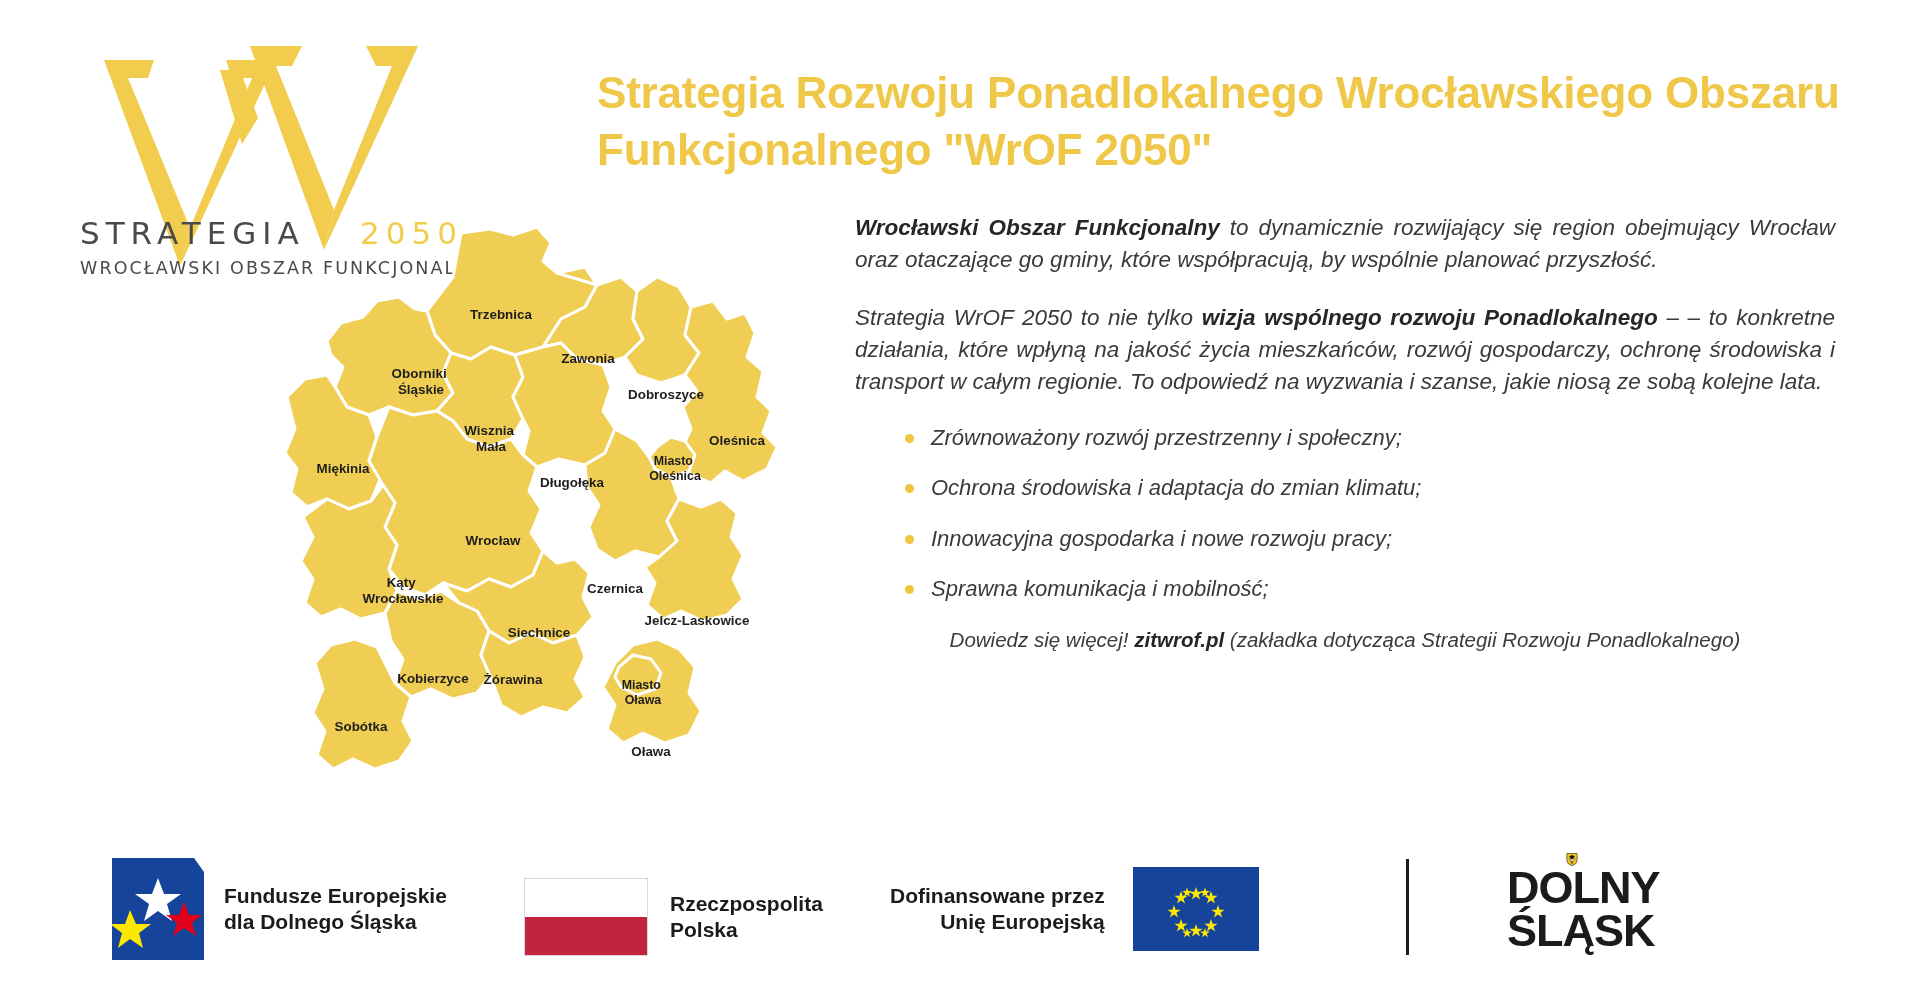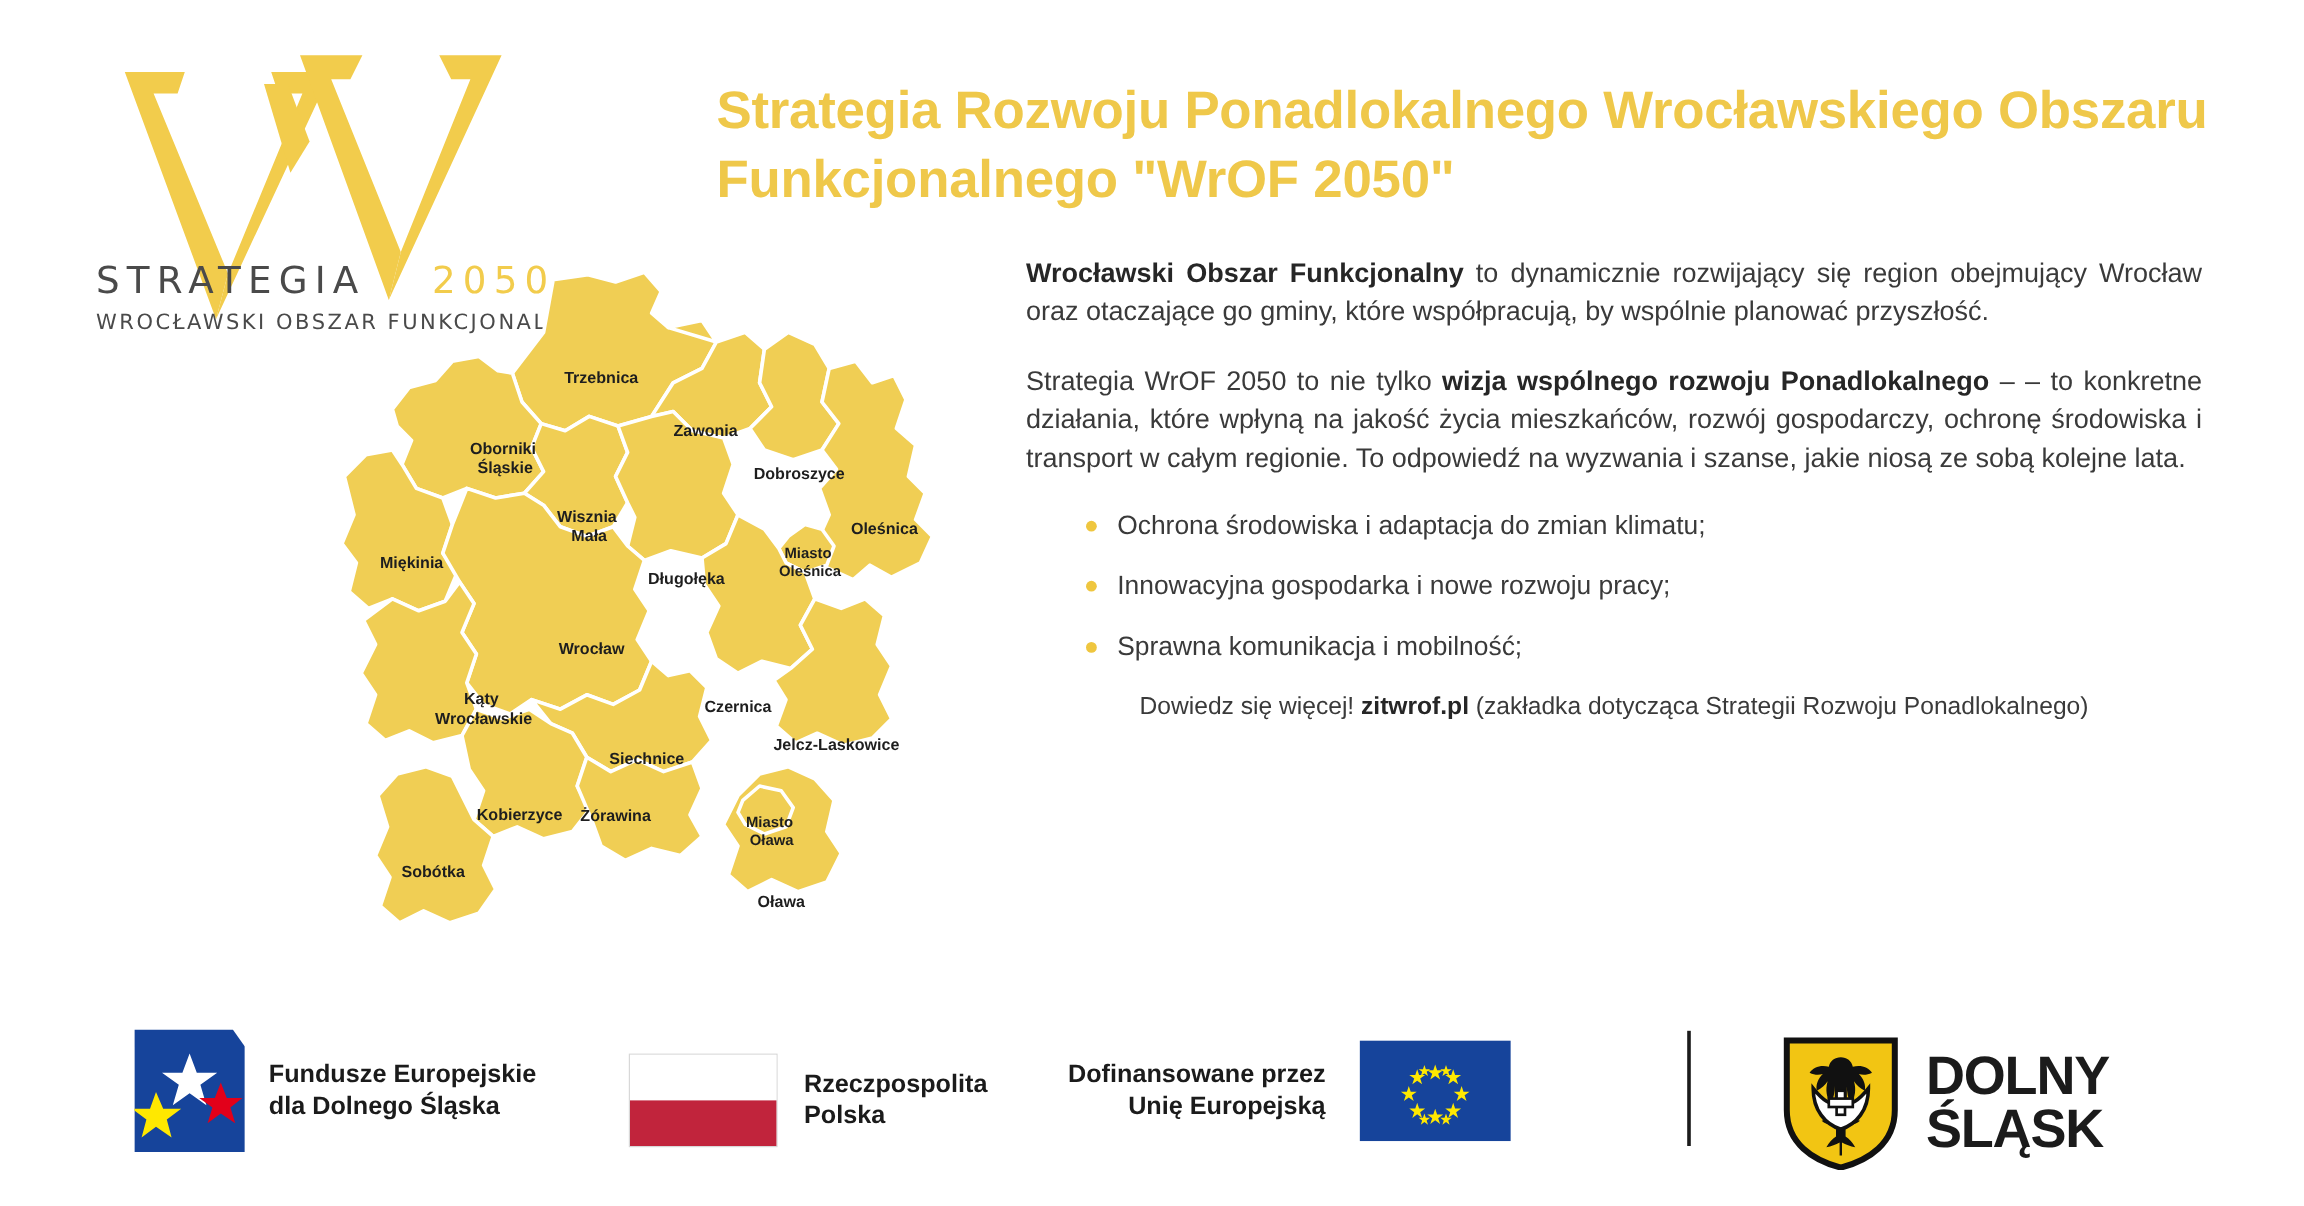--- a/index.html
+++ b/index.html
@@ -58,20 +58,21 @@
     paint-order: stroke;
   }
   .map-label.sm { font-size: 12.4px; }
 
   
   #content-column {
     position: absolute;
     left: 855px;
     top: 212px;
     width: 980px;
+    font-style: italic;
   }
   .para {
     font-size: 22.5px;
     line-height: 1.42;
     color: #3a3a3a;
     margin: 0 0 26px 0;
     text-align: justify;
   }
   .para b { font-weight: 700; color: #262626; }
   .lead-in {
@@ -142,21 +143,21 @@
   #eu-cofinance-block { position: absolute; left: 890px; top: 22px; display:flex; align-items:center;}
   #eu-cofinance-block .footer-caption { text-align: right; margin-right: 28px; }
   #eu-divider {
     position: absolute;
     left: 1406px;
     top: 14px;
     width: 3px;
     height: 96px;
     background: #1b1b1b;
   }
-  #dolny-slask-logo { position: absolute; left: 1485px; top: 24px; }
+  #dolny-slask-logo { position: absolute; left: 1485px; top: 8px; flex-direction: column; }
   #dolny-slask-logo .ds-text {
     margin-left: 22px;
     font-size: 45px;
     font-weight: 800;
     line-height: 0.97;
     letter-spacing: -1px;
     color: #1b1b1b;
     white-space: pre-line;
   }
   .flag-pl { width: 124px; height: 78px; border: 1px solid #d8d8d8; box-sizing: border-box; }
@@ -284,20 +285,21 @@
 </div>
 
 <div id="content-column">
 
   <p class="para"><b>Wrocławski Obszar Funkcjonalny</b><span> to dynamicznie rozwijający się region obejmujący Wrocław oraz otaczające go gminy, które współpracują, by wspólnie planować przyszłość.</span></p>
 
   <p class="para"><span>Strategia WrOF 2050 to nie tylko </span><b>wizja wspólnego rozwoju Ponadlokalnego</b><span> – – to konkretne działania, które wpłyną na jakość życia mieszkańców, rozwój gospodarczy, ochronę środowiska i transport w całym regionie. To odpowiedź na wyzwania i szanse, jakie niosą ze sobą kolejne lata.</span></p>
 
 
   <ul id="benefit-list">
+    <li>Zrównoważony rozwój przestrzenny i społeczny;</li>
     <li>Ochrona środowiska i adaptacja do zmian klimatu;</li>
     <li>Innowacyjna gospodarka i nowe rozwoju pracy;</li>
     <li>Sprawna komunikacja i mobilność;</li>
   </ul>
 
   <p id="more-info"><span>Dowiedz się więcej! </span><b>zitwrof.pl</b><span> (zakładka dotycząca Strategii Rozwoju Ponadlokalnego)</span></p>
 </div>
 
 <div id="footer-bar">
 

